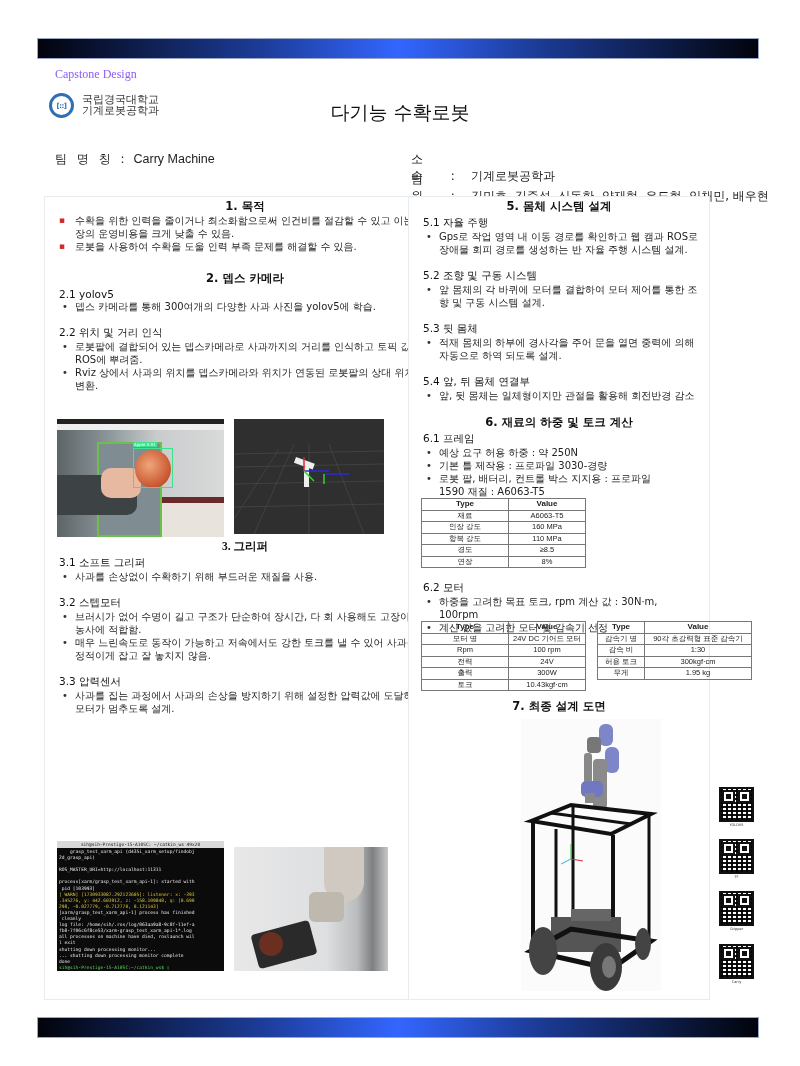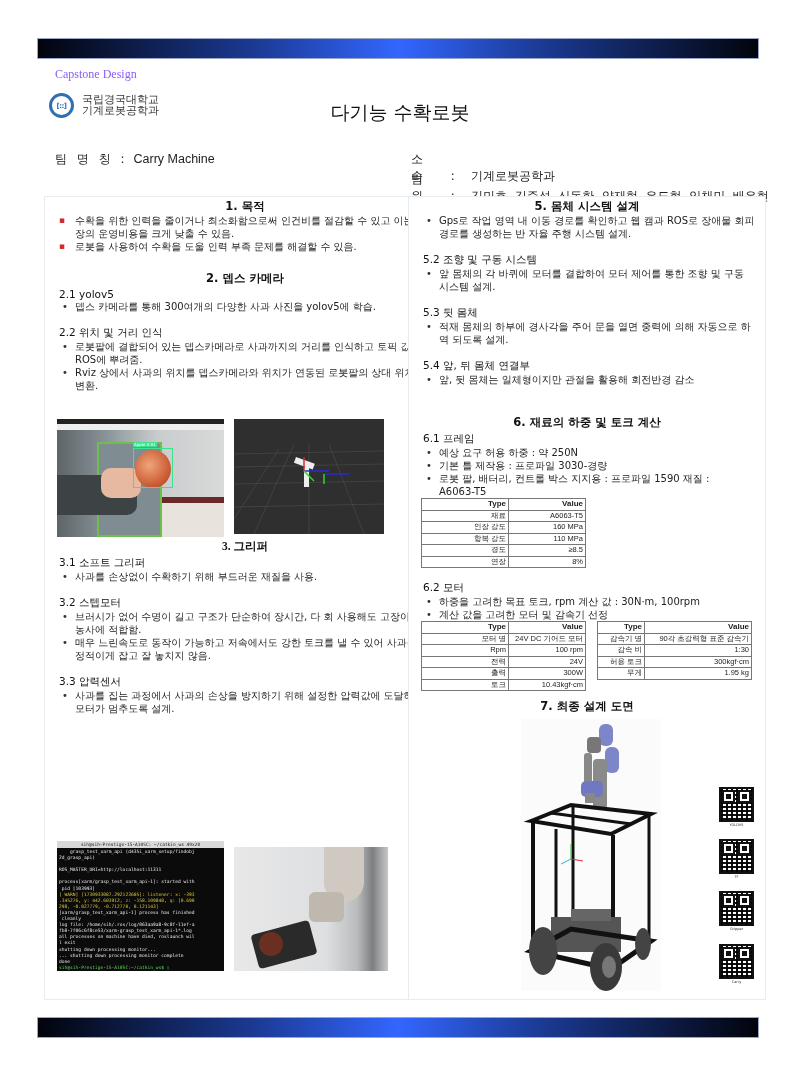--- a/index.html
+++ b/index.html
@@ -24,21 +24,21 @@
   .team-name { position: absolute; left: 55px; top: 151px; font-size: 12px; color: #222; }
   .team-name .lbl { letter-spacing: 3px; margin-right: 6px; }
   .team-name .val { font-family: "Liberation Sans", sans-serif; font-size: 12.5px; }
   .meta { position: absolute; left: 411px; font-size: 12px; color: #222; }
   .meta .lbl { display: inline-block; width: 60px; letter-spacing: 12px; }
   .meta.aff { top: 151px; }
   .meta.mem { top: 171px; }
 
   .panel { position: absolute; top: 196px; height: 804px; border: 1px solid #e6ecef; background: #fff; }
   .panel.left { left: 44px; width: 402px; }
-  .panel.right { left: 408px; width: 358px; text-decoration: underline; }
+  .panel.right { left: 408px; width: 302px; text-decoration: underline; }
 
   .h { text-align: center; font-size: 11.5px; font-weight: bold; color: #111; }
   .h.plain { font-weight: normal; }
   .sub { font-size: 10.5px; color: #111; padding-left: 14px; margin-top: 2px; }
   .item { font-size: 10px; line-height: 13px; color: #222; padding-left: 30px; position: relative; padding-right: 10px; }
   .item::before { content: "•"; position: absolute; left: 17px; top: 0; color: #333; }
   .item.red::before { content: "▪"; color: #d12a2a; font-size: 9px; left: 14px; }
   .item.red2::before { content: "•"; color: #d12a2a; left: 34px; }
   .item.red2 { padding-left: 48px; }
   .gap { height: 11px; }
@@ -70,21 +70,21 @@
   .term .prompt { color: #5fd35f; }
 
   .photo { left: 189px; top: 650px; width: 154px; height: 124px;
            background: linear-gradient(90deg, #e8e8e9 0%, #dedfe0 60%, #b9bbbc 80%, #7d7f80 90%, #c6c7c8 100%); }
   .photo .arm1 { position: absolute; left: 90px; top: 0; width: 40px; height: 55px; background: #cfc9c2; border-radius: 0 0 20px 20px; }
   .photo .arm2 { position: absolute; left: 75px; top: 45px; width: 35px; height: 30px; background: #bfb8ae; border-radius: 6px; }
   .photo .grip { position: absolute; left: 20px; top: 80px; width: 60px; height: 35px; background: #2a2a2a; transform: rotate(-15deg); border-radius: 4px; }
   .photo .apple { position: absolute; left: 25px; top: 85px; width: 24px; height: 24px; border-radius: 50%; background: #6b2f22; }
 
   table.spec { border-collapse: collapse; font-size: 7.5px; position: absolute; font-family: "Liberation Sans", sans-serif; }
-  table.spec th, table.spec td { border: 1px solid #777; padding: 0 2px; height: 11.5px; line-height: 10px; color: #222; text-align: right; }
+  table.spec th, table.spec td { border: 1px solid #777; padding: 0 2px; height: 11.5px; line-height: 10px; color: #222; text-align: center; }
   table.spec th { font-weight: bold; font-size: 8px; }
 
   .cad { left: 112px; top: 522px; width: 140px; height: 272px; background: #fbfbfb; }
   .qr { position: absolute; left: 310px; width: 35px; }
   .qr .code { width: 35px; height: 35px; border: 2px solid #111; background:
       repeating-linear-gradient(0deg, #111 0 2px, #fff 2px 4px),
       repeating-linear-gradient(90deg, #111 0 2px, #fff 2px 5px);
       background-blend-mode: multiply; position: relative; }
   .qr .code::before, .qr .code::after { content: ""; position: absolute; width: 9px; height: 9px; border: 2px solid #111; background: #fff; box-shadow: inset 0 0 0 2px #fff, inset 0 0 0 5px #111; }
   .qr .code::before { left: 1px; top: 1px; }
@@ -194,20 +194,21 @@
     <div class="arm1"></div>
       <div class="arm2"></div>
       <div class="grip"></div>
       <div class="apple"></div>
   </div>
 </div>
 
 <div class="panel right">
   <div class="abs" style="top:2px;">
     <div class="h">5. 몸체 시스템 설계</div>
+    <div class="sub">5.1 자율 주행</div>
     <div class="item">Gps로 작업 영역 내 이동 경로를 확인하고 웹 캠과 ROS로 장애물 회피 경로를 생성하는 반 자율 주행 시스템 설계.</div>
     <div class="gap"></div>
     <div class="sub">5.2 조향 및 구동 시스템</div>
     <div class="item">앞 몸체의 각 바퀴에 모터를 결합하여 모터 제어를 통한 조향 및 구동 시스템 설계.</div>
     <div class="gap"></div>
     <div class="sub">5.3 뒷 몸체</div>
     <div class="item">적재 몸체의 하부에 경사각을 주어 문을 열면 중력에 의해 자동으로 하역 되도록 설계.</div>
     <div class="gap"></div>
     <div class="sub">5.4 앞, 뒤 몸체 연결부</div>
     <div class="item">앞, 뒷 몸체는 일체형이지만 관절을 활용해 회전반경 감소</div>

